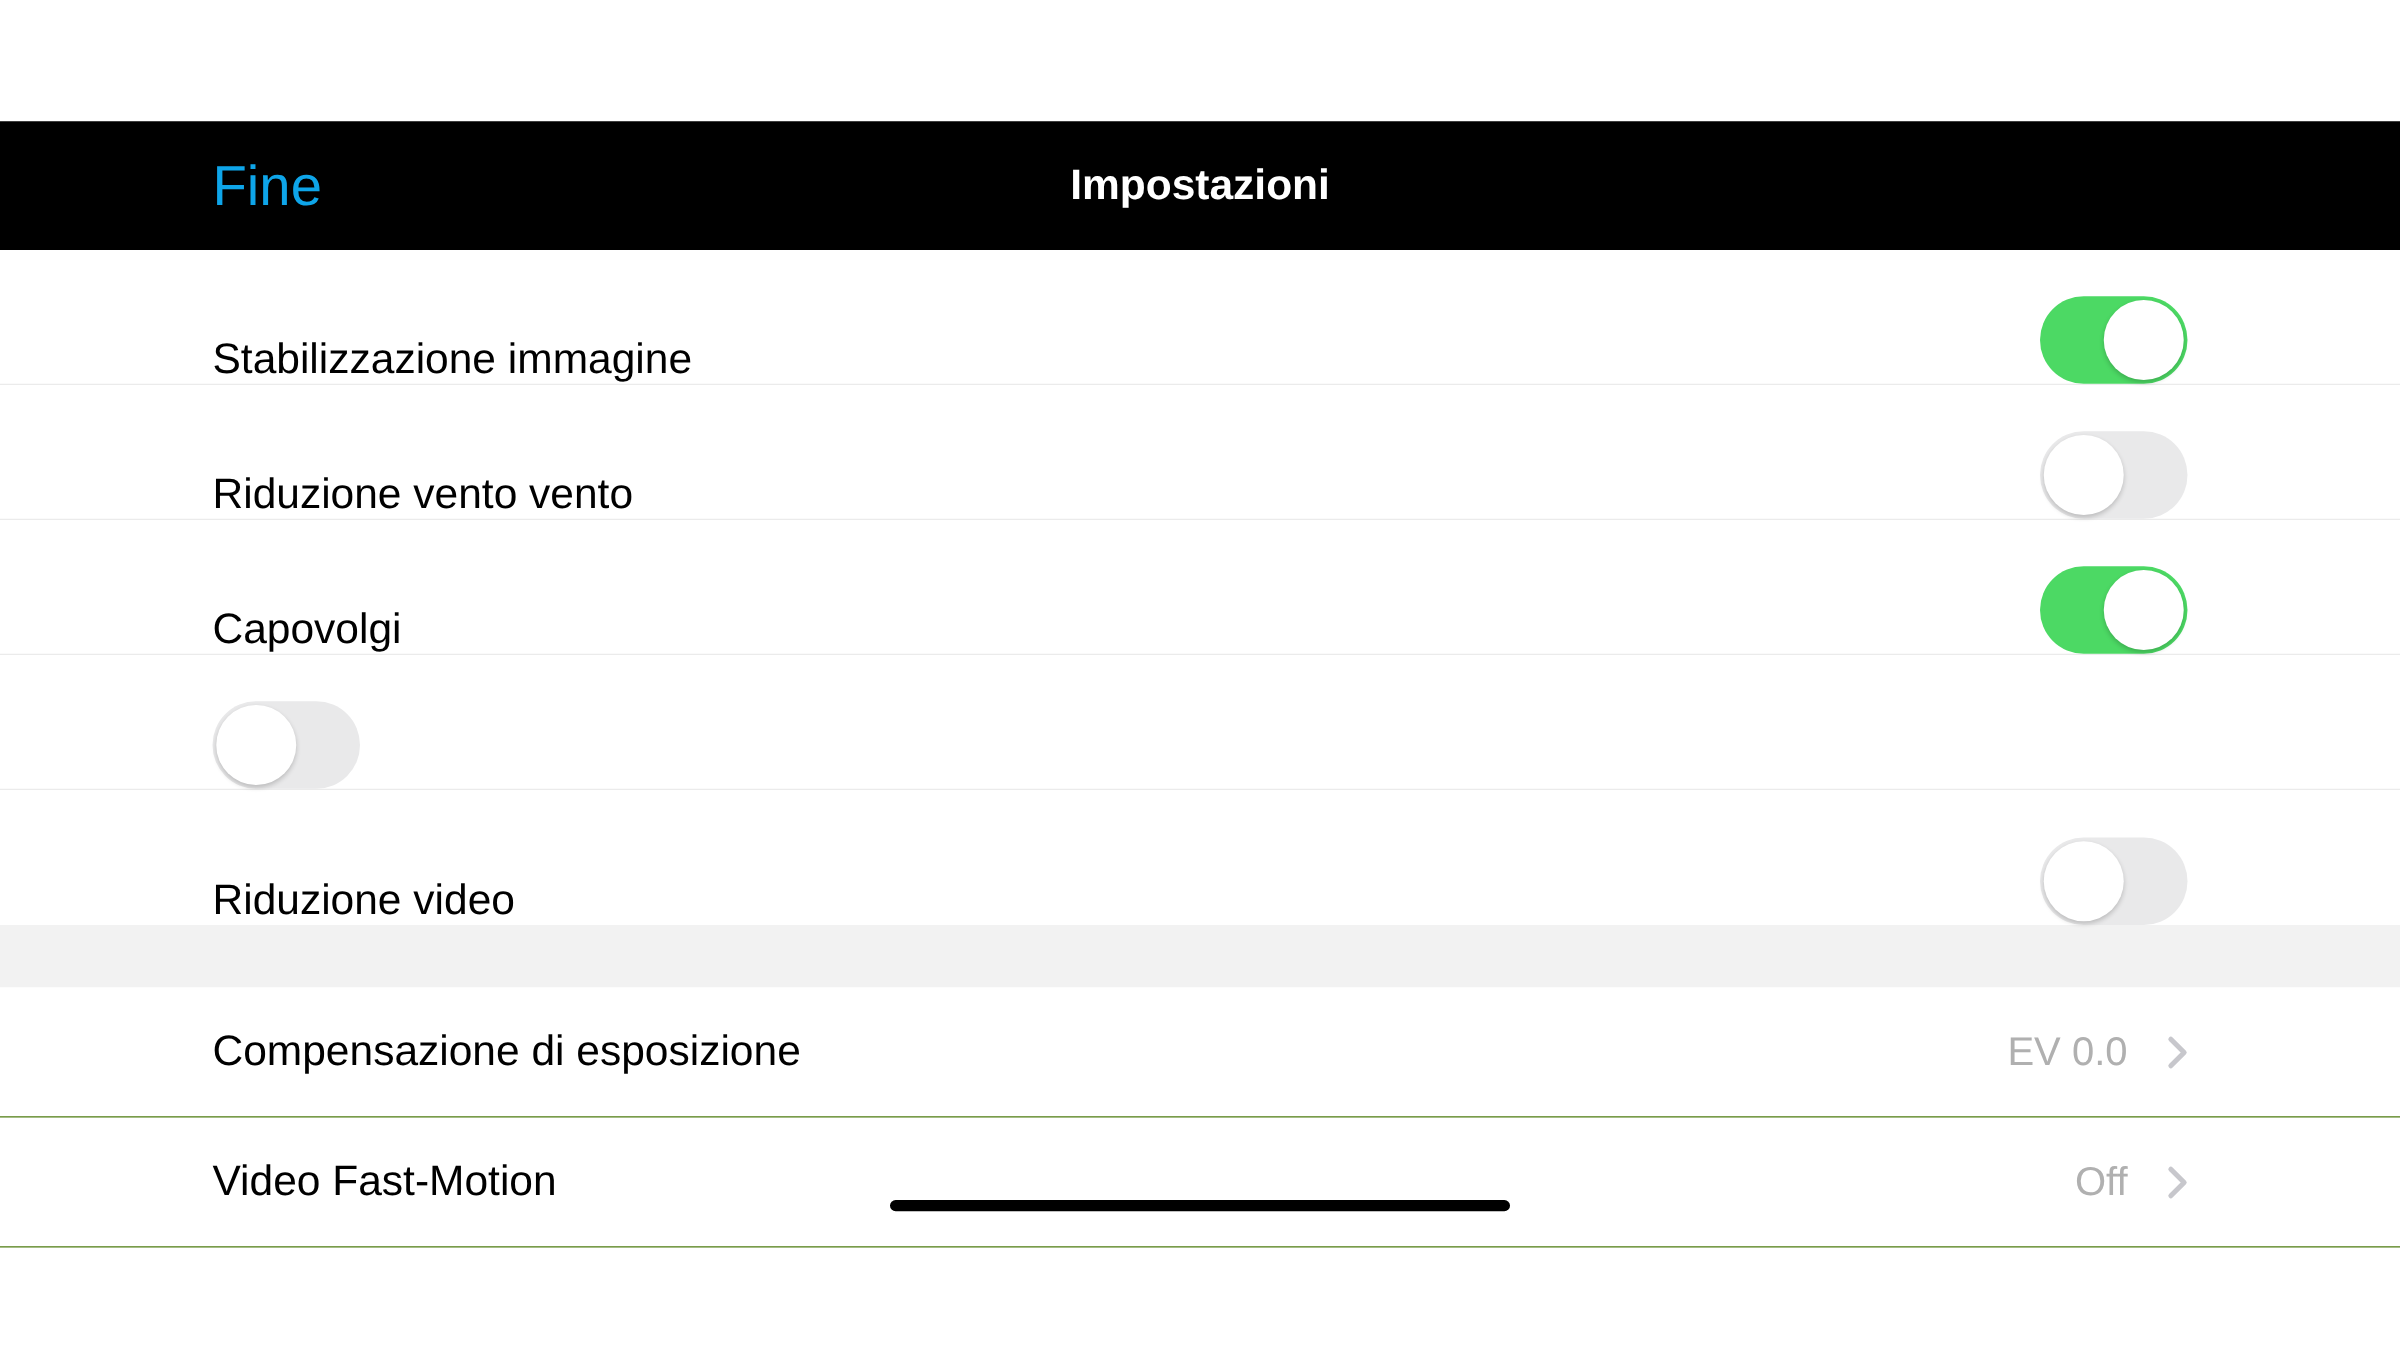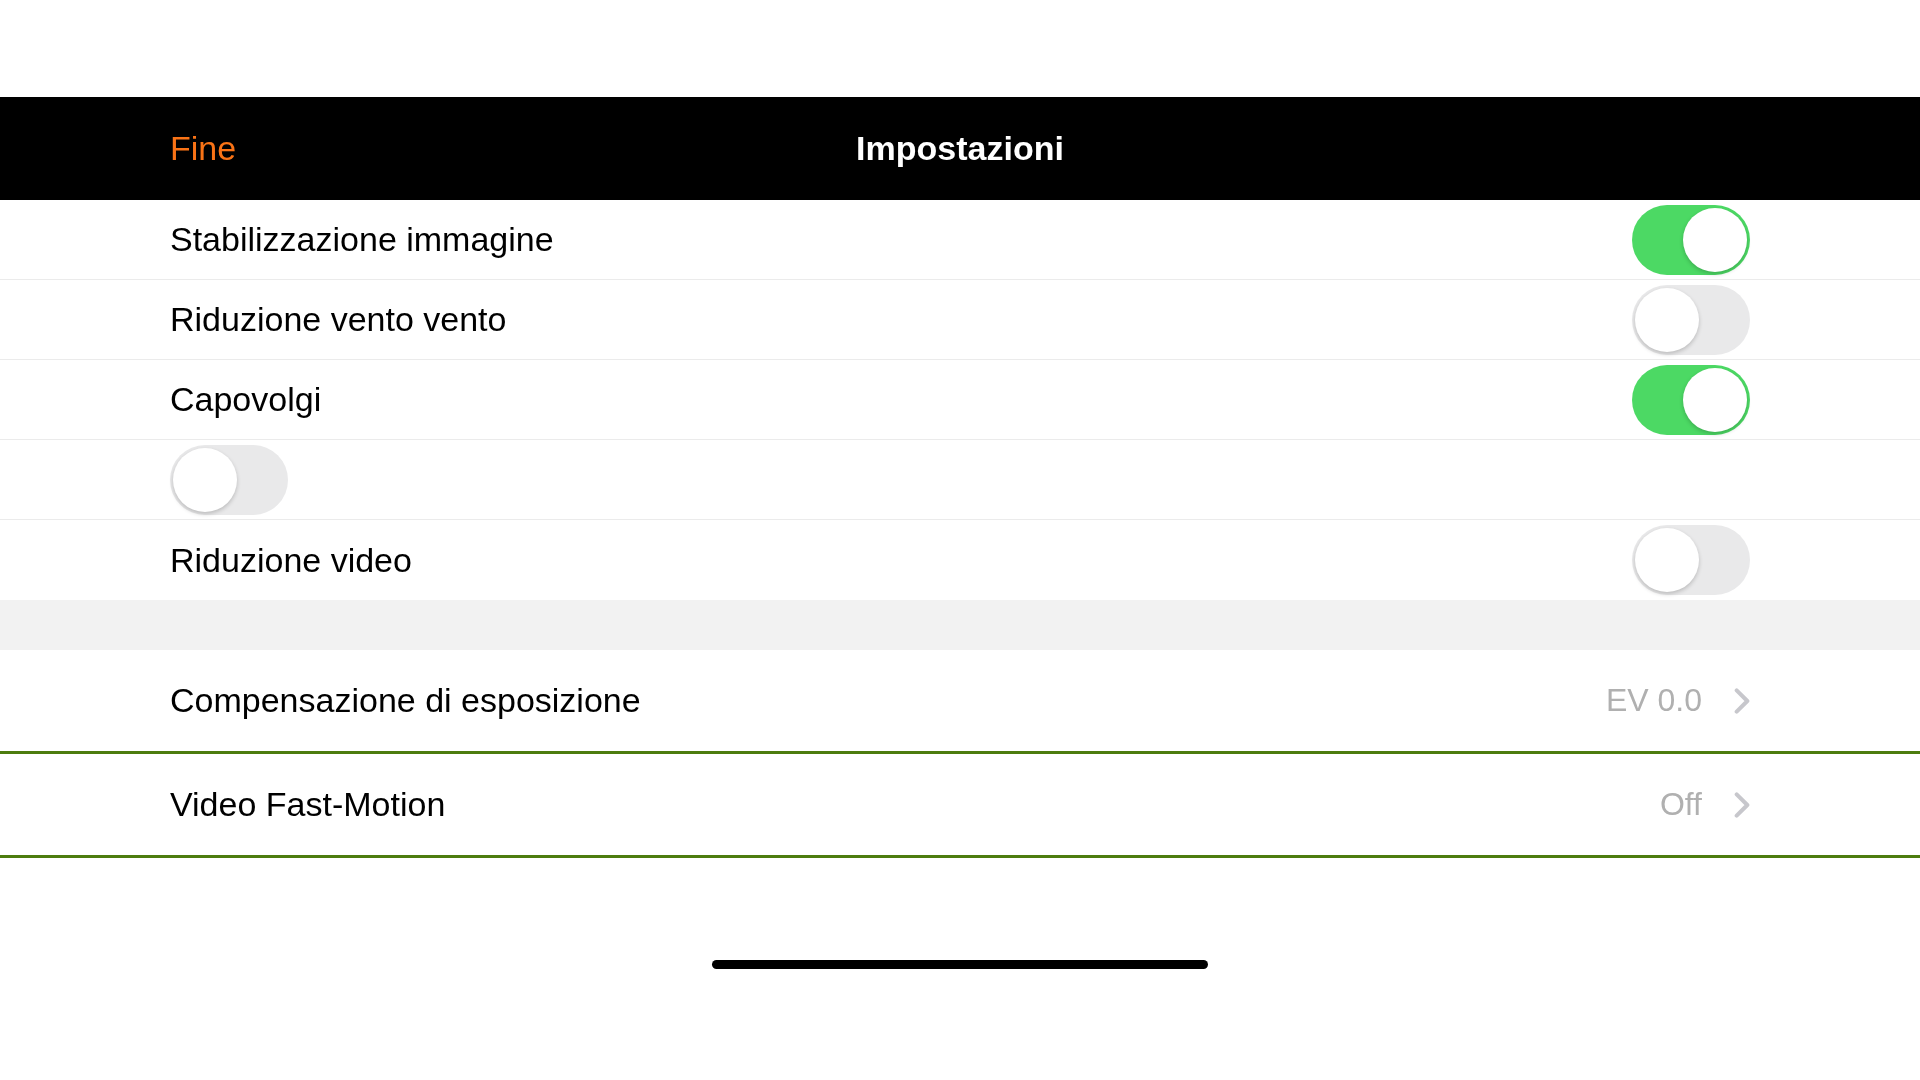--- a/index.html
+++ b/index.html
@@ -27,46 +27,46 @@
     .header {
       background: #000000;
       height: 103px;
       display: flex;
       align-items: center;
       position: relative;
     }
     .header-done {
       position: absolute;
       left: 170px;
-      color: #f97316;
-      font-size: 34px;
+      color: #0ea5e9;
+      font-size: 45px;
       font-weight: 400;
       cursor: pointer;
     }
     .header-title {
       position: absolute;
       left: 50%;
       transform: translateX(-50%);
       color: #ffffff;
       font-size: 34px;
       font-weight: 600;
       text-align: right;
     }
     .content {
       background: #ffffff;
     }
     .settings-group {
       background: #ffffff;
     }
     .settings-row {
       display: flex;
-      align-items: center;
+      align-items: flex-end;
       justify-content: space-between;
       padding: 0 170px;
-      height: 80px;
+      height: 108px;
       border-bottom: 1px solid #ebebeb;
     }
     .settings-row:last-child {
       border-bottom: none;
     }
     .settings-label {
       font-size: 34px;
       color: #000000;
       font-weight: 400;
     }
@@ -101,21 +101,21 @@
     .section-gap {
       height: 50px;
       background: #f2f2f2;
     }
     .settings-value-row {
       display: flex;
       align-items: center;
       justify-content: space-between;
       padding: 0 170px;
       height: 104px;
-      border-bottom: 3px solid #4d7c0f;
+      border-bottom: 1px solid #4d7c0f;
       cursor: pointer;
     }
     .settings-value {
       display: flex;
       align-items: center;
       gap: 32px;
     }
     .settings-value-text {
       font-size: 32px;
       color: #b0b0b0;

